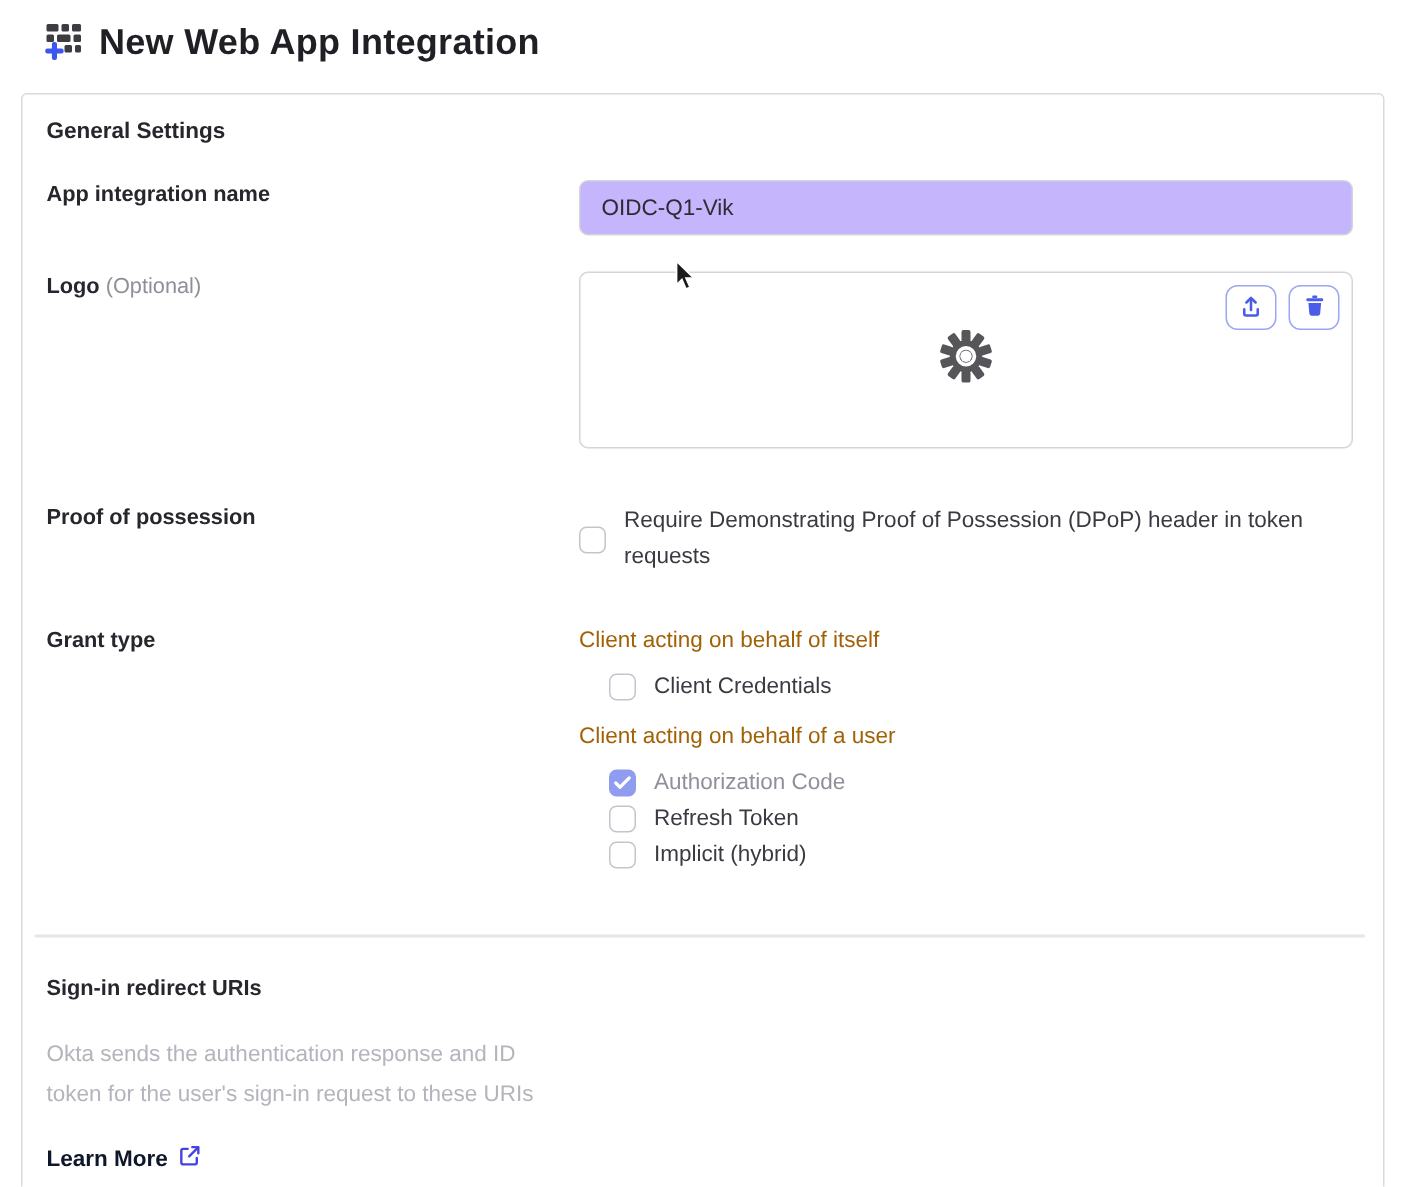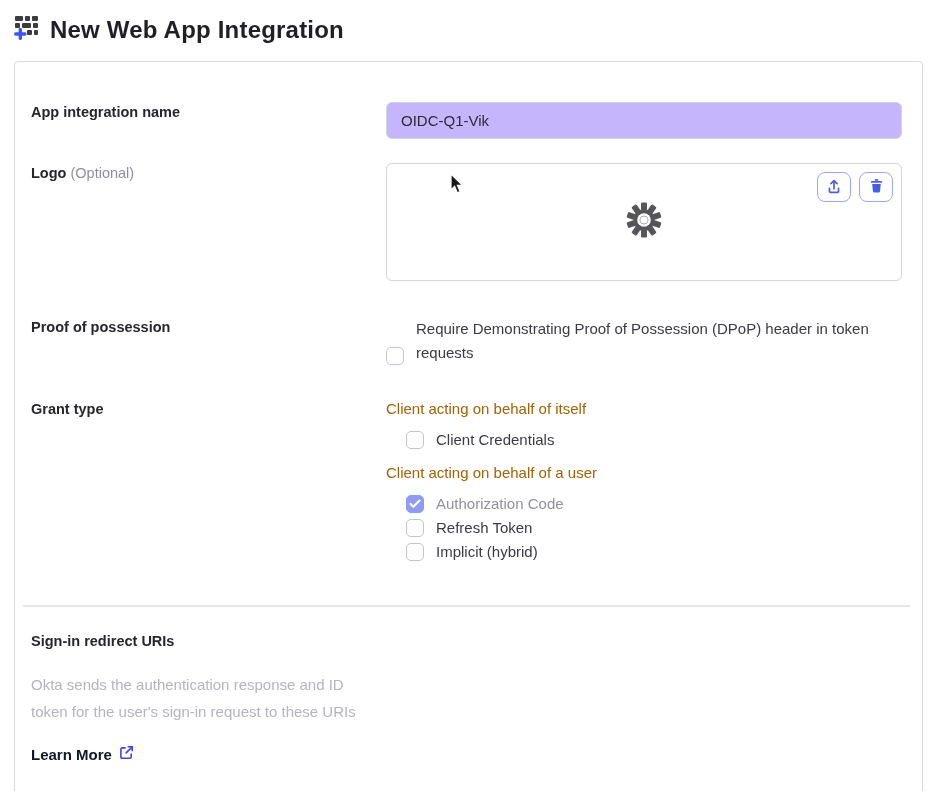--- a/index.html
+++ b/index.html
@@ -1,19 +1,19 @@
 <!DOCTYPE html>
 <html><head>
 <meta charset="utf-8">
 <style>
   * { margin:0; padding:0; box-sizing:border-box; }
   html,body { width:937px; height:791px; background:#ffffff; overflow:hidden;
     font-family:"Liberation Sans","DejaVu Sans",sans-serif; color:#2a2a31; }
 
-  .page-header { display:flex; align-items:flex-end; gap:10px; padding:13px 17px 0 14px; }
+  .page-header { display:flex; align-items:center; gap:10px; padding:13px 17px 0 14px;margin-left:16px; }
   .page-header h1 { font-size:24px; font-weight:700; color:#1f1f25; letter-spacing:.2px; }
 
   .card { margin:17px 0 0 14px; width:909px; min-height:900px;
     border:1px solid #dadade; border-radius:4px; background:#fff;
     padding:16px 20px 0 16px; }
 
   .section-heading { font-size:15px; font-weight:700; color:#26262c; }
 
   .row { display:grid; grid-template-columns:355px 1fr; align-items:start; }
   .row-label { font-size:14.5px; font-weight:700; color:#26262c; padding-top:2px; }
@@ -26,21 +26,21 @@
 
   .row-logo { margin-top:24px; }
   .logo-box { position:relative; height:118px; border:1px solid #d4d4da; border-radius:6px;
     background:#fff; }
   .logo-actions { position:absolute; top:8px; right:8px; display:flex; gap:8px; }
   .icon-btn { width:34px; height:30px; border:1px solid #9ba7f2; border-radius:8px;
     background:#fff; display:flex; align-items:center; justify-content:center; cursor:pointer; }
   .logo-gear { position:absolute; left:50%; top:50%; transform:translate(-50%,-50%); }
 
   .row-pop { margin-top:36px; }
-  .check-line { display:flex; align-items:flex-end; gap:12px; font-size:15px; color:#3a3a42; line-height:24px; }
+  .check-line { display:flex; align-items:center; gap:12px; font-size:15px; color:#3a3a42; line-height:24px; }
   .checkbox { flex:0 0 auto; width:18px; height:18px; border:1.5px solid #c4c4cc; border-radius:5px;
     background:#fff; margin-top:2px; position:relative; }
   .checkbox.checked { background:#8f9cf0; border-color:#8f9cf0; }
   .checkbox.checked svg { position:absolute; left:2px; top:3px; }
   .label-disabled { color:#90909a; }
 
   .row-grant { margin-top:34px; }
   .grant-group-heading { font-size:15px; color:#a16207; line-height:20px; }
   .grant-options { margin:12px 0 14px 20px; display:flex; flex-direction:column; gap:6px; }
   .grant-options .check-line { line-height:18px; }
@@ -87,20 +87,21 @@
         <rect x="4.6" y="15" width="3.4" height="12" rx="1.4"></rect>
         <rect x="0.2" y="19.3" width="12.2" height="3.4" rx="1.4"></rect>
       </g>
     </svg>
   </span>
   <h1>New Web App Integration</h1>
 </div>
 
 <div class="card">
 
+  <div class="section-heading">General Settings</div>
 
   <div class="row row-name">
     <div class="row-label">App integration name</div>
     <input class="text-input" type="text" value="OIDC-Q1-Vik" style="">
   </div>
 
   <div class="row row-logo">
     <div class="row-label">
       <span>Logo</span>
       <span class="optional">(Optional)</span>

